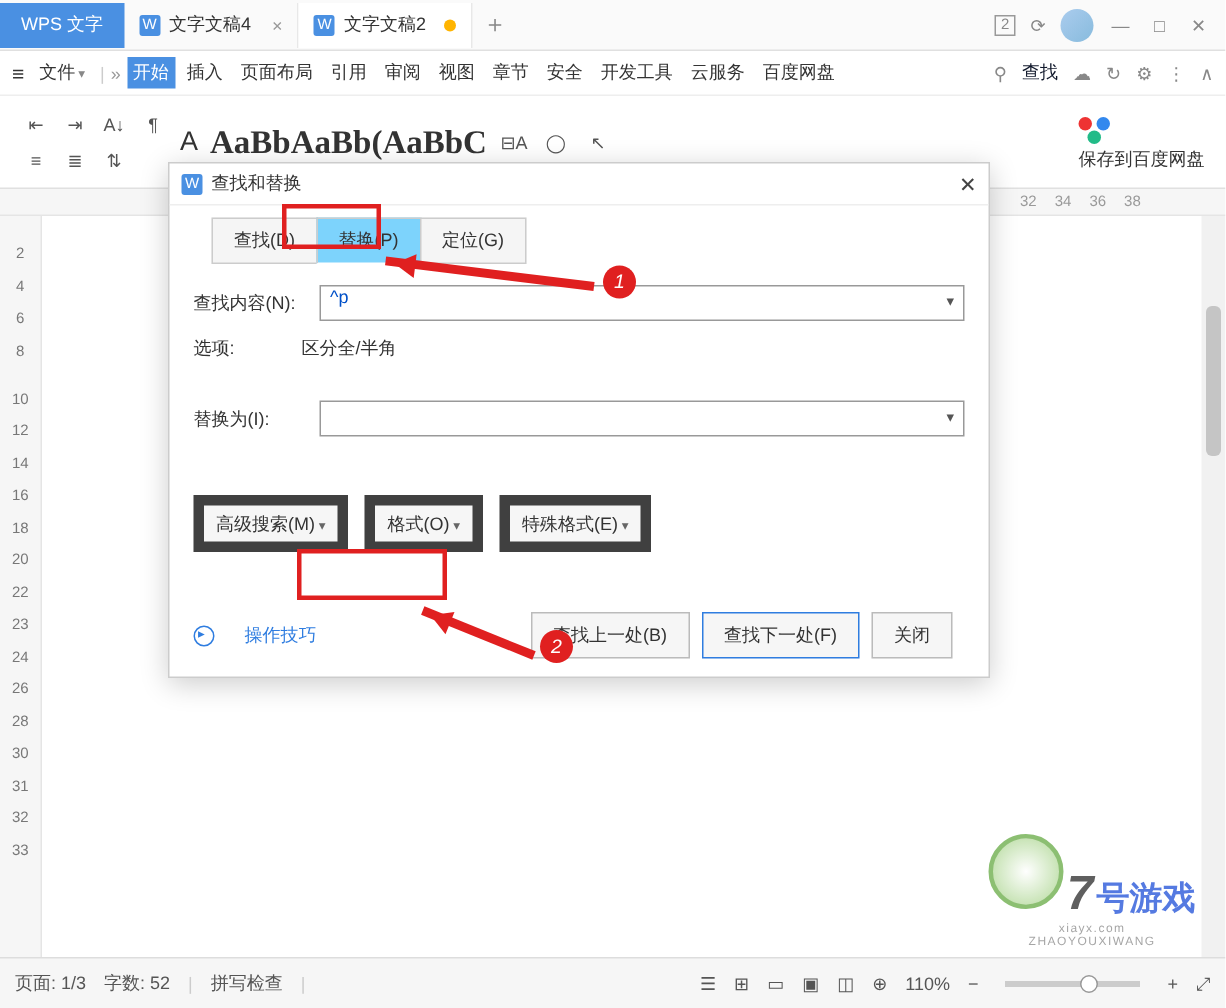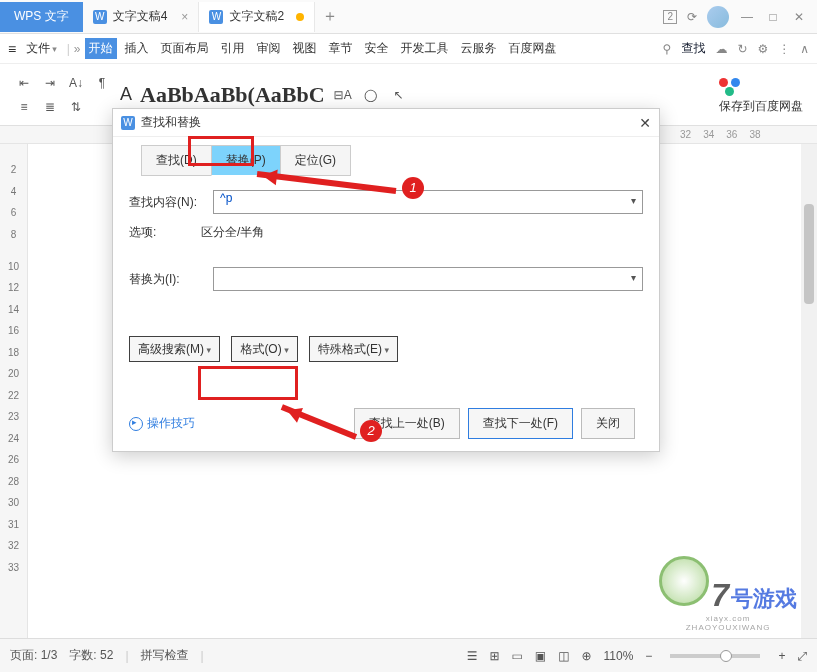--- a/index.html
+++ b/index.html
@@ -47,27 +47,27 @@
 .dlg-tabs { display:flex; padding:8px 28px 0; gap:0; }
 .dlg-tab { padding:6px 14px; border:1px solid #ccc; background:#f5f5f5; margin-right:-1px; }
 .dlg-tab.active { background:#7dd3fc; border-bottom:1px solid #fff; }
 .dlg-body { padding:14px 16px; }
 .form-row { display:flex; align-items:center; margin-bottom:10px;gap:12px; }
 .form-row label { width:72px; }
 .txt-input { flex:1; height:24px; border:1px solid #999; padding:0 6px; }
 .combo { position:relative; }
 .combo::after { content:"▾"; position:absolute; right:6px; top:4px; color:#555; font-size:10px; }
 .opts-row { display:flex; margin-bottom:26px; }
-.drop-btn { border:1px solid #404040; background:#f6f6f6; padding:5px 8px; margin-right:8px; }
+.drop-btn { border:7px solid #404040; background:#f6f6f6; padding:5px 8px; margin-right:8px; }
 .drop-btn::after { content:" ▾"; font-size:9px; color:#666; }
 .btn { border:1px solid #bbb; background:#f6f6f6; padding:6px 14px; margin-right:8px; font-size:12px; }
 .btn.primary { border:1.5px solid #2f7de0; }
 .dlg-actions { display:flex; align-items:center; padding:12px 16px; }
 .dlg-actions .spacer { flex:1; }
-.tip { color:#2f7de0; display:flex; align-items:center; gap:4px; }
+.tip { color:#2f7de0; display:flex; align-items:center; gap:20px; }
 .tip-ico { width:14px;height:14px;border:1.4px solid #2f7de0;border-radius:50%;position:relative; }
 .tip-ico::after{content:"▸";color:#2f7de0;font-size:9px;position:absolute;left:2px;top:-1px;}
 
 .anno-red1 { position:absolute; left:188px; top:136px; width:66px; height:30px; border:3px solid #e02020; }
 .anno-red2 { position:absolute; left:198px; top:366px; width:100px; height:34px; border:3px solid #e02020; }
 .bubble { position:absolute; width:22px; height:22px; background:#e02020; border-radius:50%; color:#fff; text-align:center; line-height:22px; font-style:italic; font-size:13px; }
 .arrow { position:absolute; background:#e02020; transform-origin:left center; }
 .arrow::after { content:""; position:absolute; right:-2px; top:-6px; border:8px solid transparent; border-left:14px solid #e02020; }
 
 .statusbar { position:absolute; left:0; right:0; bottom:0; height:34px; background:#f6f6f6; border-top:1px solid #ddd; display:flex; align-items:center; padding:0 10px; color:#555; gap:12px; }

